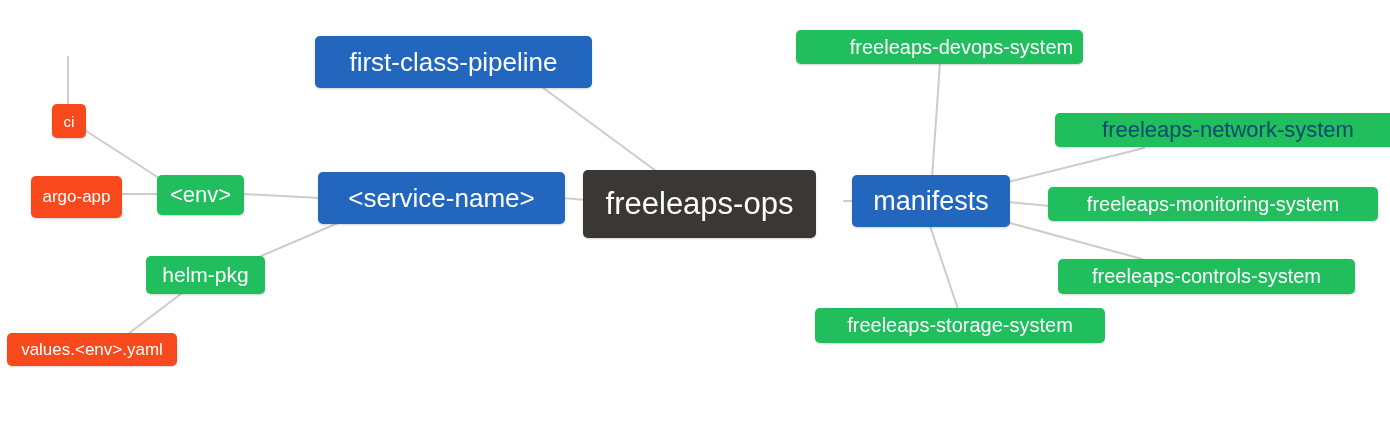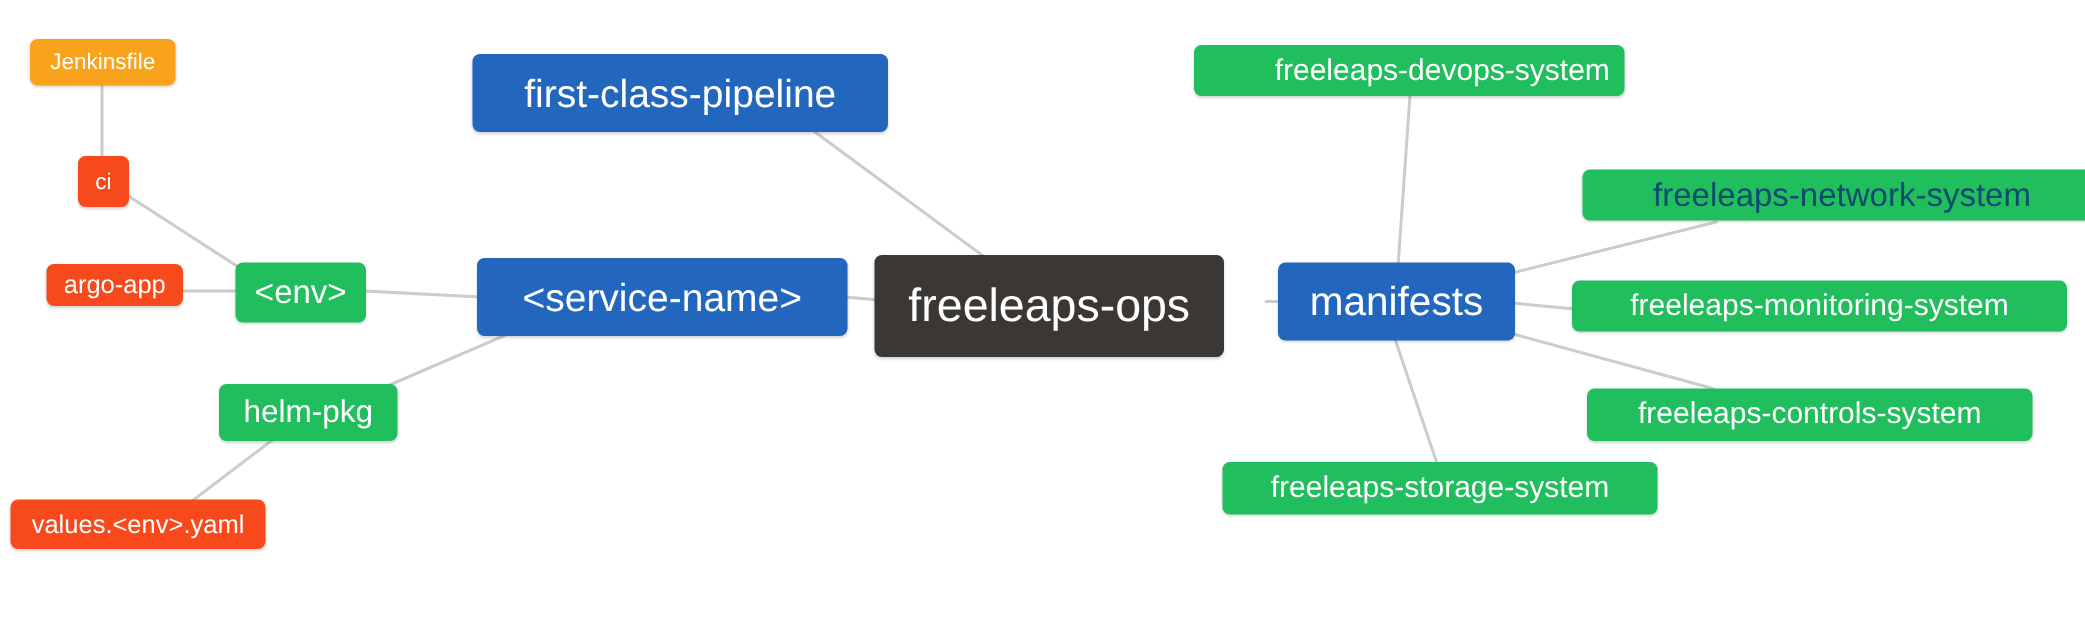--- a/index.html
+++ b/index.html
@@ -47,23 +47,22 @@
       <line x1="128" y1="334" x2="186" y2="290" stroke="#CCCCCC" stroke-width="2" stroke-linecap="round"></line>
       <line x1="542" y1="87" x2="660" y2="174" stroke="#CCCCCC" stroke-width="2" stroke-linecap="round"></line>
       <line x1="563" y1="198" x2="586" y2="200" stroke="#CCCCCC" stroke-width="2" stroke-linecap="round"></line>
       <line x1="844" y1="201" x2="856" y2="201" stroke="#CCCCCC" stroke-width="2" stroke-linecap="round"></line>
       <line x1="940" y1="63" x2="932" y2="178" stroke="#CCCCCC" stroke-width="2" stroke-linecap="round"></line>
       <line x1="1008" y1="182" x2="1144" y2="148" stroke="#CCCCCC" stroke-width="2" stroke-linecap="round"></line>
       <line x1="1008" y1="202" x2="1050" y2="206" stroke="#CCCCCC" stroke-width="2" stroke-linecap="round"></line>
       <line x1="1010" y1="223" x2="1142" y2="259" stroke="#CCCCCC" stroke-width="2" stroke-linecap="round"></line>
       <line x1="930" y1="226" x2="958" y2="309" stroke="#CCCCCC" stroke-width="2" stroke-linecap="round"></line>
     </svg>
-<div class="node" style="left: 20px; top: 26px; width: 97px; height: 31px; font-size: 15px; background: rgb(249, 162, 28); color: rgb(255, 255, 255);">Jenkinsfile</div>
     <div class="node" style="left: 52px; top: 104px; width: 34px; height: 34px; font-size: 15px; background: rgb(248, 73, 29); color: rgb(255, 255, 255);">ci</div>
-    <div class="node" style="left: 31px; top: 176px; width: 91px; height: 28px; font-size: 17px; background: rgb(248, 73, 29); color: rgb(255, 255, 255);">argo-app</div>
+    <div class="node" style="left: 31px; top: 176px; width: 91px; height: 42px; font-size: 17px; background: rgb(248, 73, 29); color: rgb(255, 255, 255);">argo-app</div>
     <div class="node" style="left: 157px; top: 175px; width: 87px; height: 40px; font-size: 22px; background: rgb(32, 190, 92); color: rgb(255, 255, 255);">&lt;env&gt;</div>
     <div class="node" style="left: 146px; top: 256px; width: 119px; height: 38px; font-size: 21px; background: rgb(32, 190, 92); color: rgb(255, 255, 255);">helm-pkg</div>
     <div class="node" style="left: 7px; top: 333px; width: 170px; height: 33px; font-size: 17px; background: rgb(248, 73, 29); color: rgb(255, 255, 255);">values.&lt;env&gt;.yaml</div>
     <div class="node" style="left: 318px; top: 172px; width: 247px; height: 52px; font-size: 26px; background: rgb(34, 103, 189); color: rgb(255, 255, 255);">&lt;service-name&gt;</div>
     <div class="node" style="left: 315px; top: 36px; width: 277px; height: 52px; font-size: 26px; background: rgb(34, 103, 189); color: rgb(255, 255, 255);">first-class-pipeline</div>
     <div class="node" style="left: 583px; top: 170px; width: 233px; height: 68px; font-size: 31px; background: rgb(59, 55, 52); color: rgb(255, 255, 255);">freeleaps-ops</div>
     <div class="node" style="left: 852px; top: 175px; width: 158px; height: 52px; font-size: 27px; background: rgb(34, 103, 189); color: rgb(255, 255, 255);">manifests</div>
     <div class="node" style="left: 796px; top: 30px; width: 287px; height: 34px; font-size: 20px; background: rgb(32, 190, 92); color: rgb(255, 255, 255); padding-left: 44px;">freeleaps-devops-system</div>
     <div class="node" style="left: 1055px; top: 113px; width: 346px; height: 34px; font-size: 22px; background: rgb(32, 190, 92); color: #0c4a6e;">freeleaps-network-system</div>
     <div class="node" style="left: 1048px; top: 187px; width: 330px; height: 34px; font-size: 20px; background: rgb(32, 190, 92); color: rgb(255, 255, 255);">freeleaps-monitoring-system</div>

